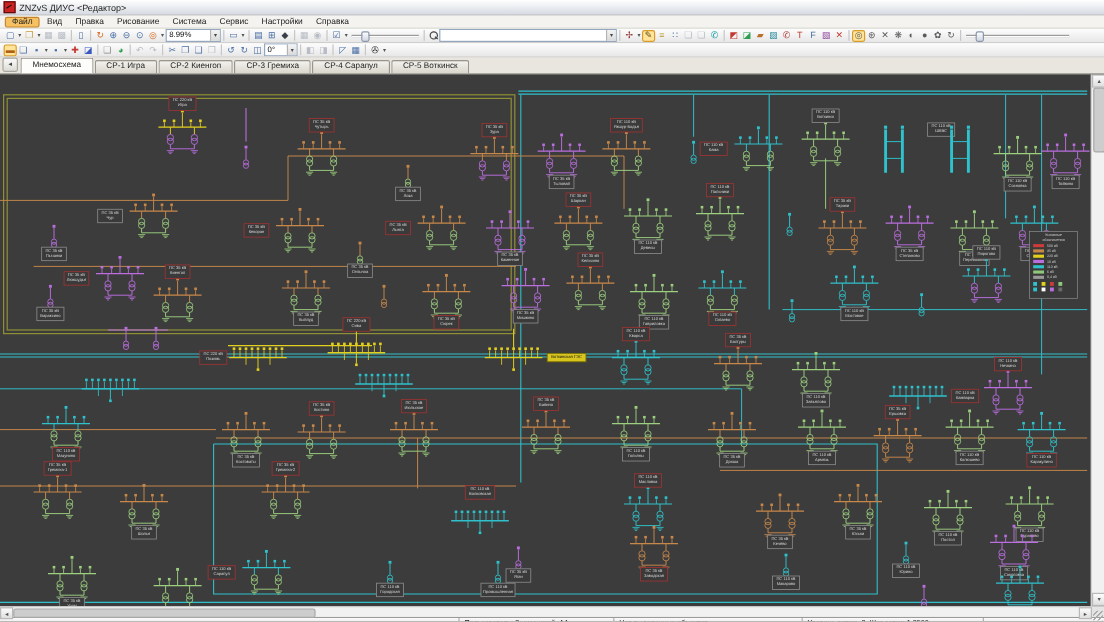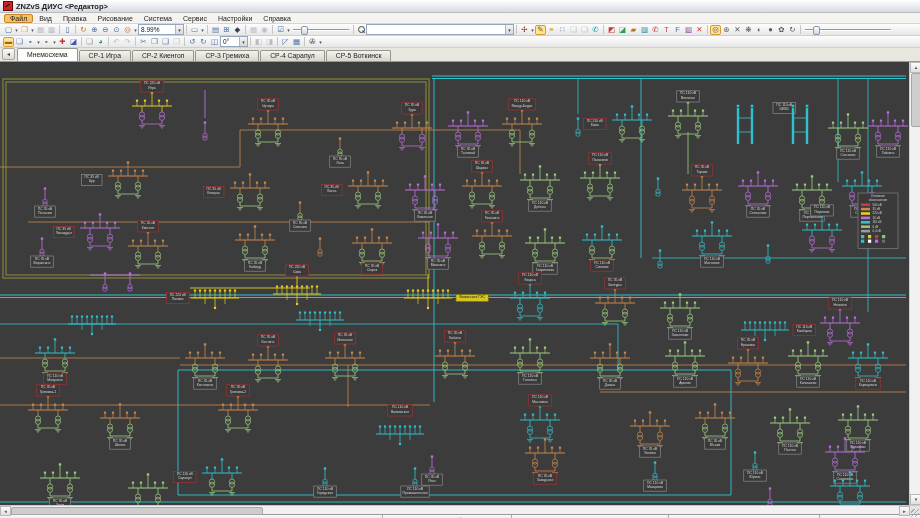--- a/index.html
+++ b/index.html
@@ -3,21 +3,21 @@
 <meta charset="utf-8">
 <style>
   html,body{margin:0;padding:0;background:#9a9a9a;}
   .app{position:relative;width:920px;height:518px;background:#ece9e2;overflow:hidden;
        font-family:"Liberation Sans",sans-serif;-webkit-font-smoothing:antialiased;}
   
   .titlebar{height:12px;background:linear-gradient(#ffffff,#d6dae2);border-bottom:1px solid #b9bcc2;
             display:flex;align-items:center;padding-left:3px;}
   .appicon{width:8px;height:8px;background:#c22;border:1px solid #5a0f0f;margin-right:3px;position:relative;}
   .appicon::after{content:"";position:absolute;left:1px;top:3px;width:5px;height:1px;background:#111;transform:rotate(-35deg);}
-  .apptitle{font-size:7.5px;font-weight:bold;color:#222;}
+  .apptitle{font-size:7.5px;font-weight:normal;color:#222;}
   
   .menubar{height:10px;background:#f4f3ef;border-bottom:1px solid #d8d6cf;display:flex;align-items:center;padding-left:4px;}
   .menu-item{font-size:7px;color:#222;padding:0 5px;height:9px;line-height:9px;border-radius:2px;margin-right:1px;cursor:default;}
   .menu-item.active{background:#f6c163;border:1px solid #c8862b;line-height:7px;height:7px;}
   
   .tb{display:flex;align-items:center;background:linear-gradient(#fdfdfd,#e7e7e7);border-bottom:1px solid #cfcfcf;padding-left:3px;overflow:hidden;}
   .tb1{height:11px;}
   .tb2{height:11px;}
   .ic{width:11px;height:10px;display:flex;align-items:center;justify-content:center;font-size:7.5px;line-height:10px;border-radius:2px;flex:0 0 auto;}
   .ic.dis{color:#b8bcc4 !important;}

